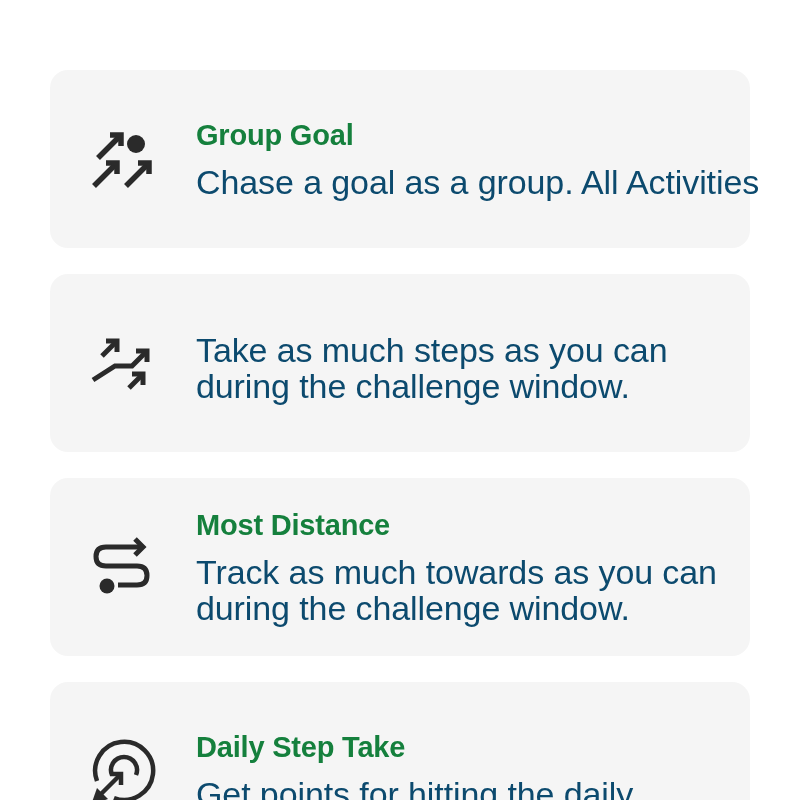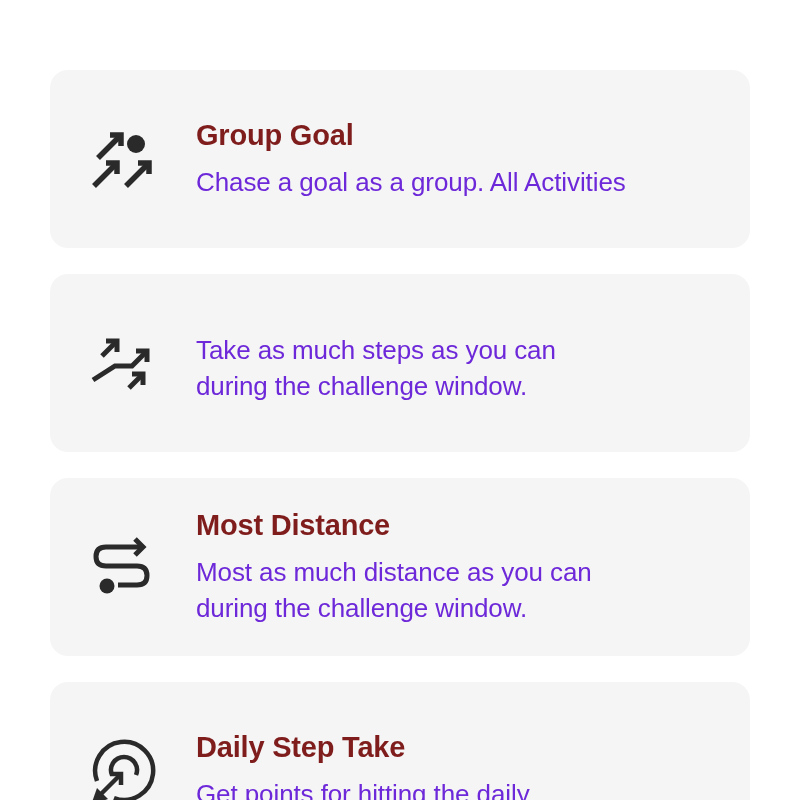--- a/index.html
+++ b/index.html
@@ -39,32 +39,32 @@
     justify-content: center;
   }
   .icon-box svg { overflow: visible; display: block; }
   .text-col {
     margin-left: 44px;
     padding-bottom: 2px;
   }
   .card-title {
     font-size: 29px;
     font-weight: 700;
-    color: #7f1d1d;
+    color: #15803d;
     line-height: 36px;
     letter-spacing: -0.2px;
     white-space: nowrap;
   }
   .card-desc {
     margin-top: 11px;
   }
   .desc-line {
-    font-size: 26px;
+    font-size: 34px;
     font-weight: 400;
-    color: #6d28d9;
+    color: #0c4a6e;
     line-height: 36px;
     letter-spacing: -0.1px;
     white-space: nowrap;
     min-height: 0;
   }
   .ic { stroke: #2a2a2a; stroke-width: 5.5; fill: none; }
   .ic-thin { stroke: #2a2a2a; stroke-width: 5; fill: none; }
   .ic-t4 { stroke: #2a2a2a; stroke-width: 4.5; fill: none; }
   .ic-fill { fill: #2a2a2a; stroke: none; }
 </style>
@@ -116,21 +116,21 @@
     <div class="icon-box">
       <svg width="60" height="60" viewBox="0 0 60 60">
         <circle class="ic-fill" cx="15" cy="49" r="7.5"></circle>
         <path class="ic-thin" d="M26 48 H45 Q55 48 55 38.5 Q55 29 45 29 H14 Q4 29 4 19.5 Q4 10 14 10 H51"></path>
         <path class="ic-thin" d="M43 2 L51 10 L43 18"></path>
       </svg>
     </div>
     <div class="text-col">
       <div class="card-title">Most Distance</div>
       <div class="card-desc">
-        <div class="desc-line">Most as much distance as you can</div>
+        <div class="desc-line">Track as much towards as you can</div>
         <div class="desc-line">during the challenge window.</div>
       </div>
     </div>
   </div>
 
   <div class="card">
     <div class="icon-box">
       <svg width="68" height="68" viewBox="0 0 68 68">
         <path class="ic-t4" d="M26 61 A29 29 0 1 0 9 44"></path>
         <path class="ic-t4" d="M24 38 A13 13 0 1 1 48 38"></path>

